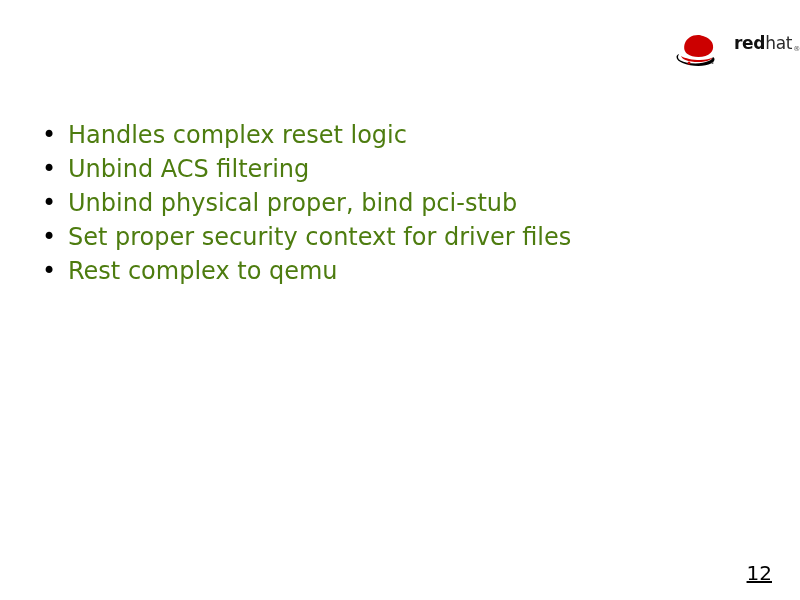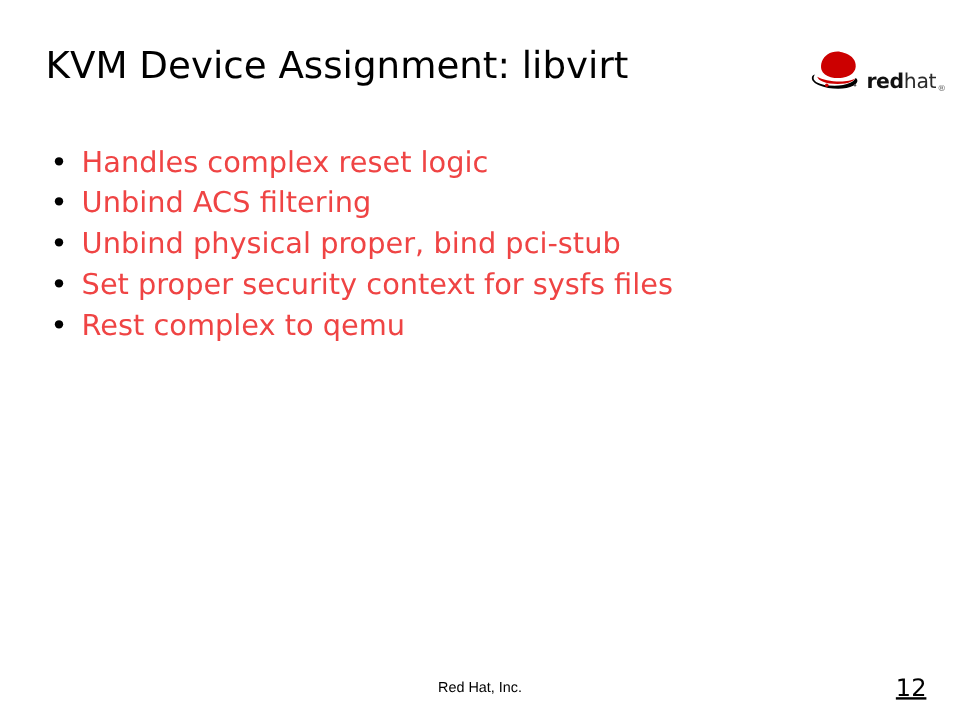--- a/index.html
+++ b/index.html
@@ -34,22 +34,22 @@
   }
 
   
   .logo {
     position: absolute;
     left: 676px;
     top: 34px;
     width: 104px;
     height: 42px;
     display: flex;
-    align-items: flex-end;
-    gap: 6px;
+    align-items: flex-start;
+    gap: 18px;
   }
   .logo-mark {
     width: 40px;
     height: 34px;
     flex: 0 0 auto;
     display: block;
   }
   .logo-word {
     font-family: "DejaVu Sans", sans-serif;
     font-size: 17px;
@@ -102,21 +102,21 @@
     font-size: 24px;
     color: #000000;
     line-height: 34px;
     box-sizing: border-box;
   }
   .bullet-text {
     flex: 1 1 auto;
     font-family: "DejaVu Sans", sans-serif;
     font-size: 24px;
     font-weight: 400;
-    color: #ef4444;
+    color: #4d7c0f;
     line-height: 34px;
     white-space: nowrap;
   }
 
   
   .footer-org {
     position: absolute;
     left: 0;
     right: 0;
     top: 566px;
@@ -135,21 +135,20 @@
     font-weight: 400;
     color: #000000;
     text-decoration: underline;
   }
 </style>
 </head>
 <body>
 
 <div class="slide">
 
-  <div class="slide-title">KVM Device Assignment: libvirt</div>
 
   <div class="logo">
     <svg class="logo-mark" viewBox="0 0 80 68" aria-hidden="true">
 
       <path fill="#cc0000" d="M44 2C31 2 22 9 18 18c-2 5-2 10-1 14 1 3 3 6 6 8 5 4 13 6 22 6 10 0 19-3 24-8 4-4 6-9 5-15-1-9-9-16-20-19-3-1-7-2-10-2z"></path>
 
       <path fill="#000000" d="M6 40c-3 1-5 3-5 6 0 5 5 9 12 12 9 4 21 6 32 6 10 0 19-2 25-5 4-2 7-5 7-8 0-2-1-4-3-5-1 3-4 6-9 8-7 3-16 5-26 5-12 0-23-2-30-6-3-2-5-4-5-7 0-2 1-4 2-6z"></path>
 
       <path fill="#cc0000" d="M10 44c1 3 4 6 9 8 7 3 16 4 25 4 9 0 17-1 23-4 3-1 5-3 6-5-5 3-14 5-25 5-15 0-30-3-38-8z"></path>
 
@@ -170,24 +169,23 @@
     <li class="bullet-row">
       <span class="bullet-mark">•</span>
       <span class="bullet-text">Unbind ACS filtering</span>
     </li>
     <li class="bullet-row">
       <span class="bullet-mark">•</span>
       <span class="bullet-text">Unbind physical proper, bind pci-stub</span>
     </li>
     <li class="bullet-row">
       <span class="bullet-mark">•</span>
-      <span class="bullet-text">Set proper security context for sysfs files</span>
+      <span class="bullet-text">Set proper security context for driver files</span>
     </li>
     <li class="bullet-row">
       <span class="bullet-mark">•</span>
       <span class="bullet-text">Rest complex to qemu</span>
     </li>
   </ul>
 
-  <div class="footer-org">Red Hat, Inc.</div>
   <div class="footer-page">12</div>
 
 </div>
 
 </body></html>

